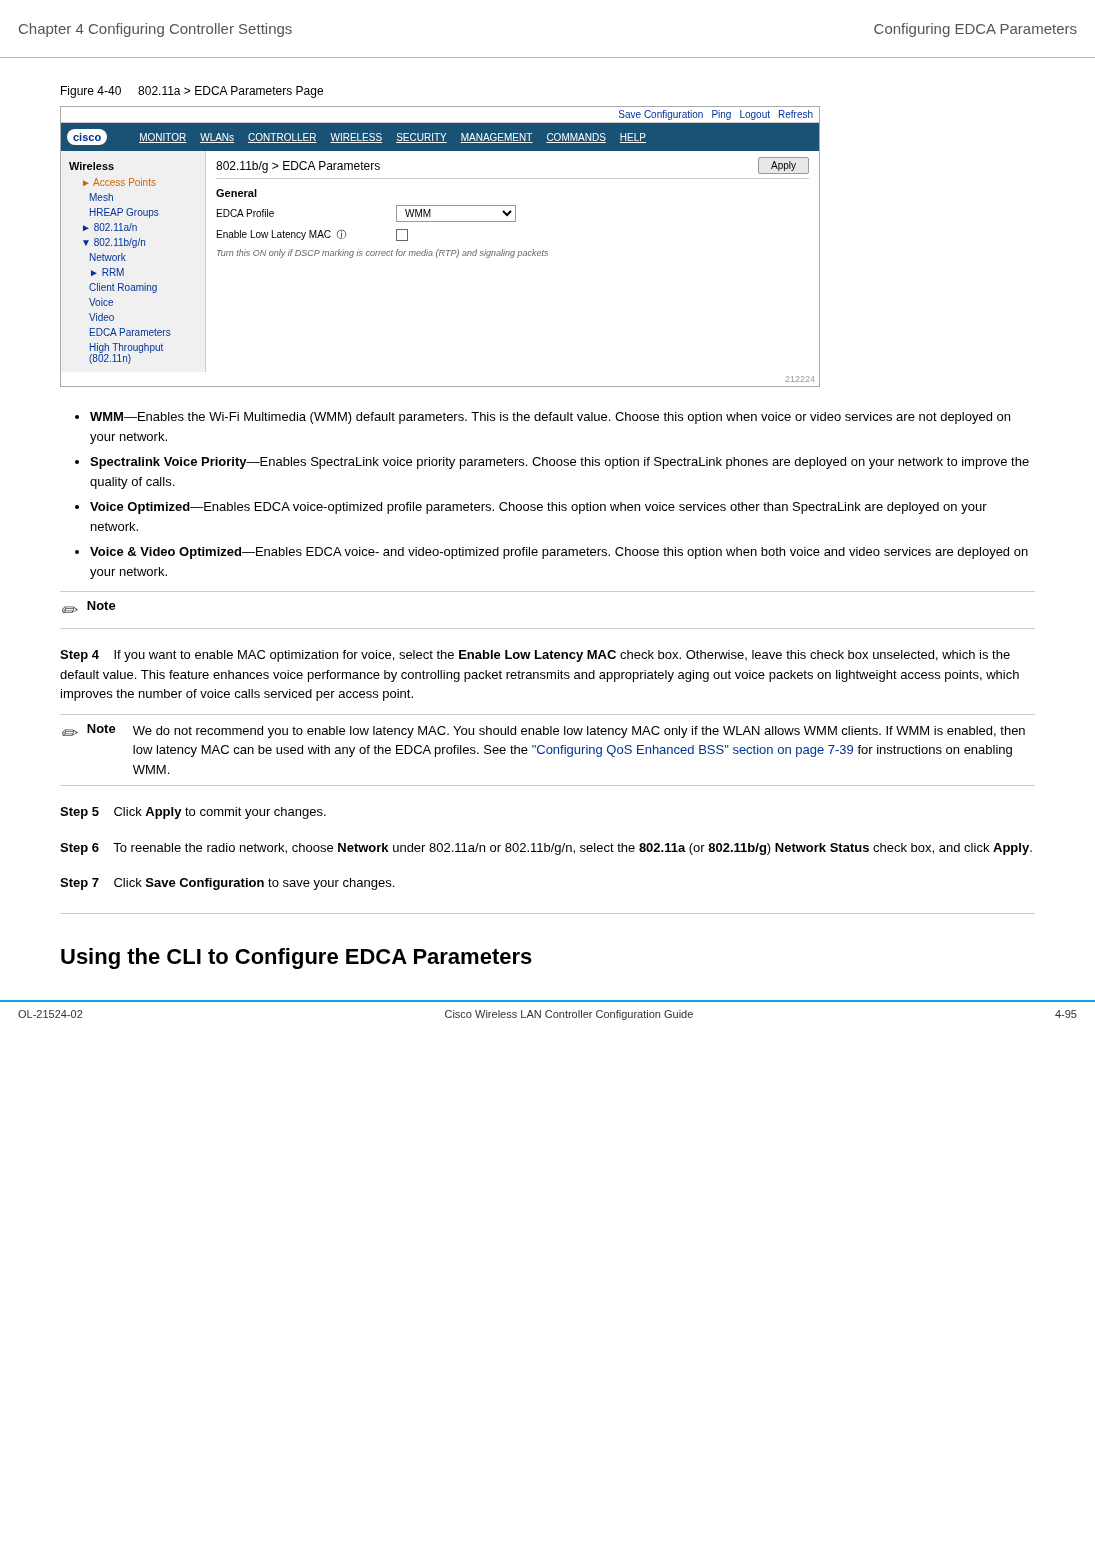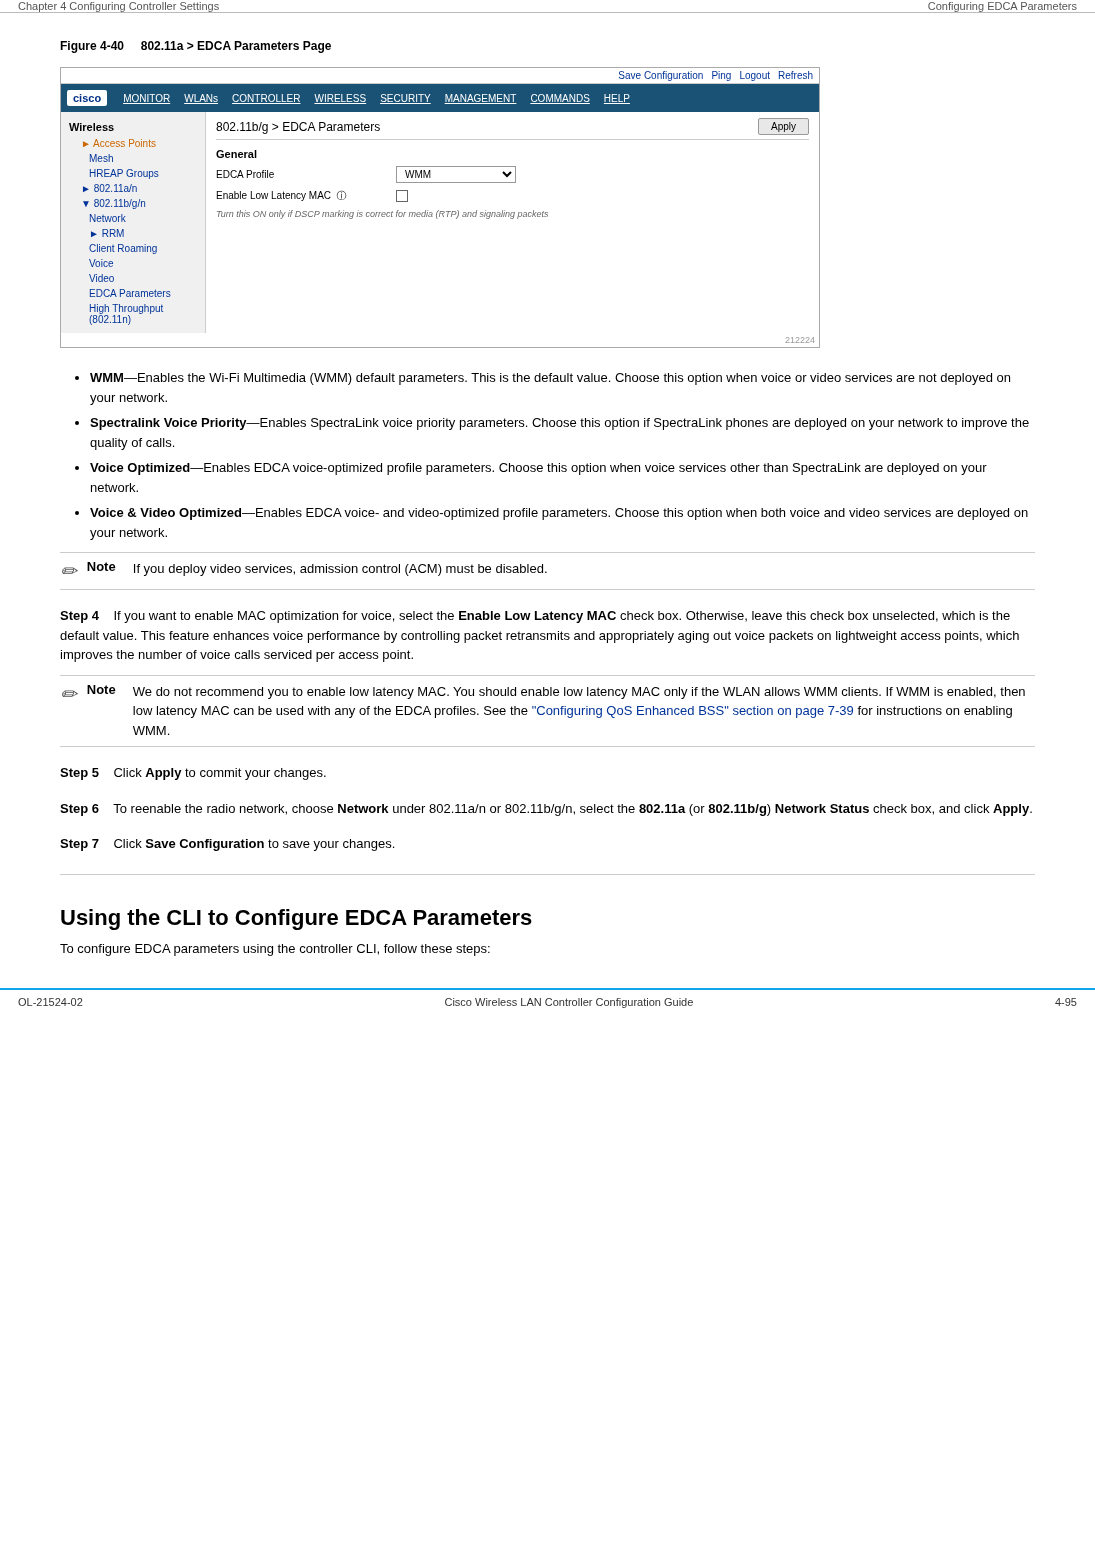--- a/index.html
+++ b/index.html
@@ -9,36 +9,36 @@
       color: #000;
       background: #fff;
       width: 1095px;
       min-height: 1548px;
     }
 
     
     .chapter-bar {
       display: flex;
       justify-content: space-between;
-      padding: 0 18px;
-      font-size: 11px;
+      padding: 20px 18px;
+      font-size: 15px;
       color: #555;
       border-bottom: 1px solid #bbb;
     }
 
     
     .main-content {
       padding: 10px 60px 20px 60px;
     }
 
     
     .figure-label {
-      font-weight: bold;
+      font-weight: normal;
       font-size: 12px;
-      margin-bottom: 14px;
+      margin-bottom: 8px;
       margin-top: 16px;
     }
 
     
     .cisco-ui {
       border: 1px solid #aaa;
       margin-bottom: 20px;
       background: #f5f5f5;
       width: 760px;
     }
@@ -56,25 +56,25 @@
       background: #1a5276;
       display: flex;
       align-items: center;
       padding: 0 6px;
       height: 28px;
       gap: 2px;
     }
     .cisco-logo {
       background: #fff;
       padding: 2px 6px;
-      margin-right: 8px;
+      margin-right: 24px;
       font-weight: bold;
       font-size: 11px;
       color: #003087;
-      border-radius: 2px;
+      border-radius: 8px;
     }
     .cisco-nav-item {
       color: #fff;
       font-size: 10px;
       padding: 3px 6px;
       cursor: pointer;
       text-decoration: none;
     }
     .cisco-nav-item.underline {
       text-decoration: underline;
@@ -326,21 +326,20 @@
   <div class="step-block">
     <ul class="bullet-list">
       <li class="bullet-item"><strong>WMM</strong>—Enables the Wi-Fi Multimedia (WMM) default parameters. This is the default value. Choose this option when voice or video services are not deployed on your network.</li>
       <li class="bullet-item"><strong>Spectralink Voice Priority</strong>—Enables SpectraLink voice priority parameters. Choose this option if SpectraLink phones are deployed on your network to improve the quality of calls.</li>
       <li class="bullet-item"><strong>Voice Optimized</strong>—Enables EDCA voice-optimized profile parameters. Choose this option when voice services other than SpectraLink are deployed on your network.</li>
       <li class="bullet-item"><strong>Voice &amp; Video Optimized</strong>—Enables EDCA voice- and video-optimized profile parameters. Choose this option when both voice and video services are deployed on your network.</li>
     </ul>
     <div class="note-box">
       <span class="note-icon">✏</span>
       <span class="note-label">Note</span>
-      <span class="note-text">If you deploy video services, admission control (ACM) must be disabled.</span>
     </div>
   </div>
 
   <div class="step-block">
     <p class="step-para">
       <strong>Step 4</strong>&nbsp;&nbsp;&nbsp;
       If you want to enable MAC optimization for voice, select the <strong>Enable Low Latency MAC</strong> check box. Otherwise, leave this check box unselected, which is the default value. This feature enhances voice performance by controlling packet retransmits and appropriately aging out voice packets on lightweight access points, which improves the number of voice calls serviced per access point.
     </p>
     <div class="note-box">
       <span class="note-icon">✏</span>
@@ -366,21 +365,20 @@
   <div class="step-block">
     <p class="step-para">
       <strong>Step 7</strong>&nbsp;&nbsp;&nbsp;
       Click <strong>Save Configuration</strong> to save your changes.
     </p>
   </div>
 
   <hr style="border:none;border-top:1px solid #ccc;margin:20px 0;">
 
   <h2 class="section-heading">Using the CLI to Configure EDCA Parameters</h2>
-  <p class="section-intro">To configure EDCA parameters using the controller CLI, follow these steps:</p>
 
 </div>
 
 <div class="page-footer">
   <span>OL-21524-02</span>
   <span>Cisco Wireless LAN Controller Configuration Guide</span>
   <span>4-95</span>
 </div>
 
 </body></html>

